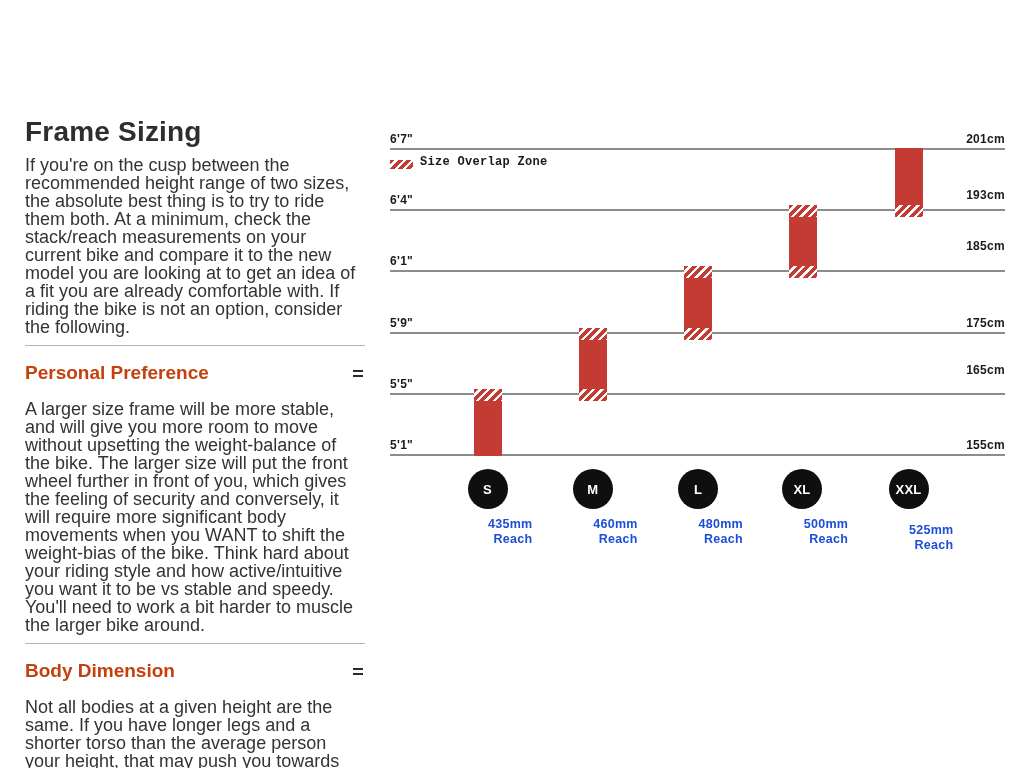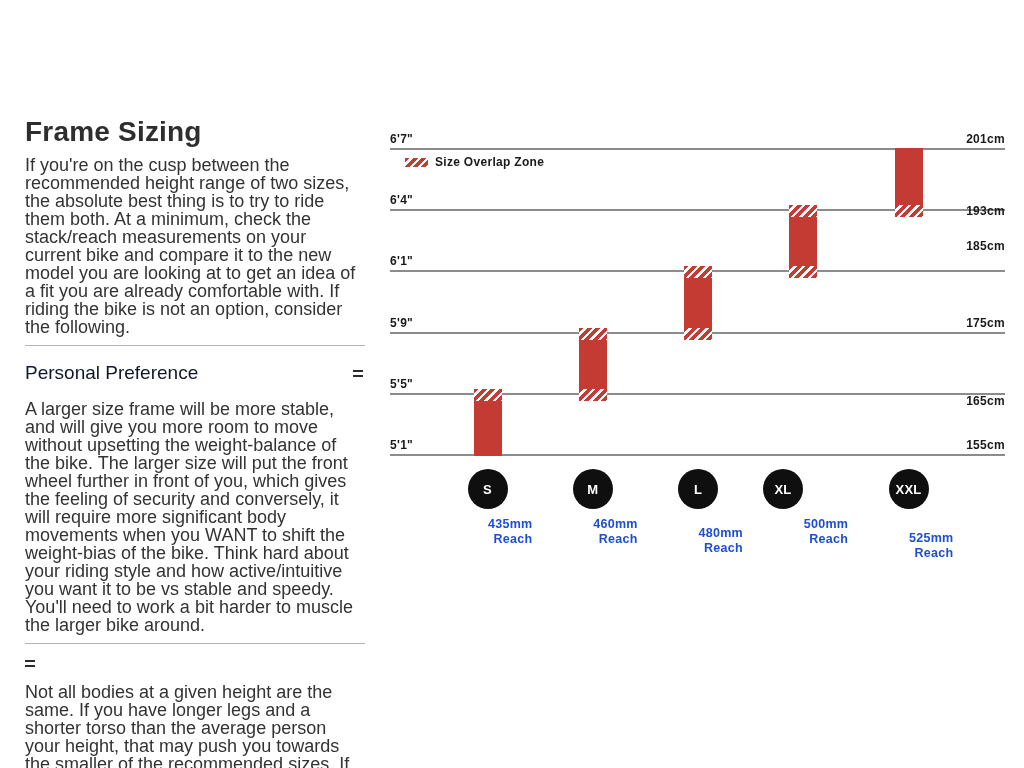--- a/index.html
+++ b/index.html
@@ -15,35 +15,35 @@
   .left-col h1 {
     font-size: 28px; line-height: 31px; font-weight: bold;
     color: #2e2e2e; letter-spacing: 0.2px; margin: 0 0 9px 0;
   }
   .left-col p { font-size: 18px; line-height: 18px; color: #333; }
   .left-col hr { border: none; border-top: 1px solid #b3b3b3; margin: 9px 0 0 0; }
   .sec-head {
     margin-top: 16px; display: flex; justify-content: space-between; align-items: center;
     cursor: pointer;
   }
-  .sec-head h2 { font-size: 19px; line-height: 22px; font-weight: normal; color: #0f172a; }
+  .sec-head h2 { font-size: 19px; line-height: 22px; font-weight: bold; color: #c2410c; }
   .eq-icon { display: inline-flex; flex-direction: column; gap: 3px; width: 10px; margin-right: 2px; }
   .eq-icon i { display: block; height: 2px; background: #2b2b2b; }
   .sec-body { margin-top: 16px; }
 
   
   .chart { position: absolute; left: 390px; top: 135px; width: 615px; height: 425px; }
   .grid-line { position: absolute; left: 0; width: 615px; height: 2px; background: #8c8c8c; }
   .axis-label {
     position: absolute; font-size: 12px; font-weight: bold; color: #1a1a1a;
     letter-spacing: 0.3px; line-height: 14px;
   }
   .axis-label.left  { left: 0; }
   .axis-label.right { right: 0; text-align: left; }
-  .legend { position: absolute; left: 15px; display: flex; align-items: center; gap: 7px; }
+  .legend { position: absolute; left: 0; display: flex; align-items: flex-end; gap: 7px; font-family: Liberation Mono, monospace; }
   .legend .swatch {
     width: 23px; height: 9px;
     background: repeating-linear-gradient(135deg, #c33b33 0 3.5px, #ffffff 3.5px 5.8px);
   }
   .legend .legend-text { font-size: 12px; font-weight: bold; color: #1a1a1a; letter-spacing: 0.3px; }
   .bar { position: absolute; width: 28px; background: #c33b33; }
   .hatch {
     position: absolute; left: 0; right: 0; height: 12px;
     background: repeating-linear-gradient(135deg, #c33b33 0 3.5px, #ffffff 3.5px 6px);
   }
@@ -71,45 +71,46 @@
     <h2>Personal Preference</h2>
     <span class="eq-icon">
         <i></i>
         <i></i>
       </span>
   </div>
   <p class="sec-body">A larger size frame will be more stable, and will give you more room to move without upsetting the weight-balance of the bike. The larger size will put the front wheel further in front of you, which gives the feeling of security and conversely, it will require more significant body movements when you WANT to shift the weight-bias of the bike. Think hard about your riding style and how active/intuitive you want it to be vs stable and speedy. You'll need to work a bit harder to muscle the larger bike around.</p>
   <hr>
 
   <div class="sec-head">
+    <h2>Body Dimension</h2>
     <span class="eq-icon">
         <i></i>
         <i></i>
       </span>
   </div>
   <p class="sec-body">Not all bodies at a given height are the same. If you have longer legs and a shorter torso than the average person your height, that may push you towards the smaller of the recommended sizes. If you're all torso and arms, most likely you'll want to size up.</p>
   <hr>
 </div>
 
 <div class="chart" id="chart">
     <div class="grid-line" style="top: 13px;"></div>
     <div class="axis-label left" style="top: -3px;">6'7"</div>
     <div class="axis-label right" style="top: -3px;">201cm</div>
     <div class="grid-line" style="top: 74.2px;"></div>
     <div class="axis-label left" style="top: 58.2px;">6'4"</div>
-    <div class="axis-label right" style="top: 69px;">193cm</div>
+    <div class="axis-label right" style="top: 53px;">193cm</div>
     <div class="grid-line" style="top: 135.4px;"></div>
     <div class="axis-label left" style="top: 119.4px;">6'1"</div>
     <div class="axis-label right" style="top: 104px;">185cm</div>
     <div class="grid-line" style="top: 196.6px;"></div>
     <div class="axis-label left" style="top: 180.6px;">5'9"</div>
     <div class="axis-label right" style="top: 180.6px;">175cm</div>
     <div class="grid-line" style="top: 257.8px;"></div>
     <div class="axis-label left" style="top: 241.8px;">5'5"</div>
-    <div class="axis-label right" style="top: 259px;">165cm</div>
+    <div class="axis-label right" style="top: 228px;">165cm</div>
     <div class="grid-line" style="top: 319px;"></div>
     <div class="axis-label left" style="top: 303px;">5'1"</div>
     <div class="axis-label right" style="top: 303px;">155cm</div>
     <div class="legend" style="top: 20px;">
       <div class="swatch"></div>
       <div class="legend-text">Size Overlap Zone</div>
     </div>
     <div class="bar" style="left: 83.5px; top: 253.8px; height: 67.2px;">
       <div class="hatch top"></div>
     </div>
@@ -119,25 +120,25 @@
       <div class="hatch top"></div>
       <div class="hatch bottom"></div>
     </div>
     <div class="size-circle" style="left: 182.75px; top: 334px;">M</div>
     <div class="reach-label" style="left: 157.75px; top: 382px;">460mm<br>Reach</div>
     <div class="bar" style="left: 294px; top: 131.4px; height: 73.2px;">
       <div class="hatch top"></div>
       <div class="hatch bottom"></div>
     </div>
     <div class="size-circle" style="left: 288px; top: 334px;">L</div>
-    <div class="reach-label" style="left: 263px; top: 391px;">480mm<br>Reach</div>
+    <div class="reach-label" style="left: 263px; top: 382px;">480mm<br>Reach</div>
     <div class="bar" style="left: 399.25px; top: 70.2px; height: 73.2px;">
       <div class="hatch top"></div>
       <div class="hatch bottom"></div>
     </div>
-    <div class="size-circle" style="left: 373px; top: 334px;">XL</div>
+    <div class="size-circle" style="left: 392px; top: 334px;">XL</div>
     <div class="reach-label" style="left: 368.25px; top: 382px;">500mm<br>Reach</div>
     <div class="bar" style="left: 504.5px; top: 13px; height: 69.2px;">
       <div class="hatch bottom"></div>
     </div>
     <div class="size-circle" style="left: 498.5px; top: 334px;">XXL</div>
-    <div class="reach-label" style="left: 473.5px; top: 396px;">525mm<br>Reach</div>
+    <div class="reach-label" style="left: 473.5px; top: 388px;">525mm<br>Reach</div>
   </div>
 
 </body></html>

